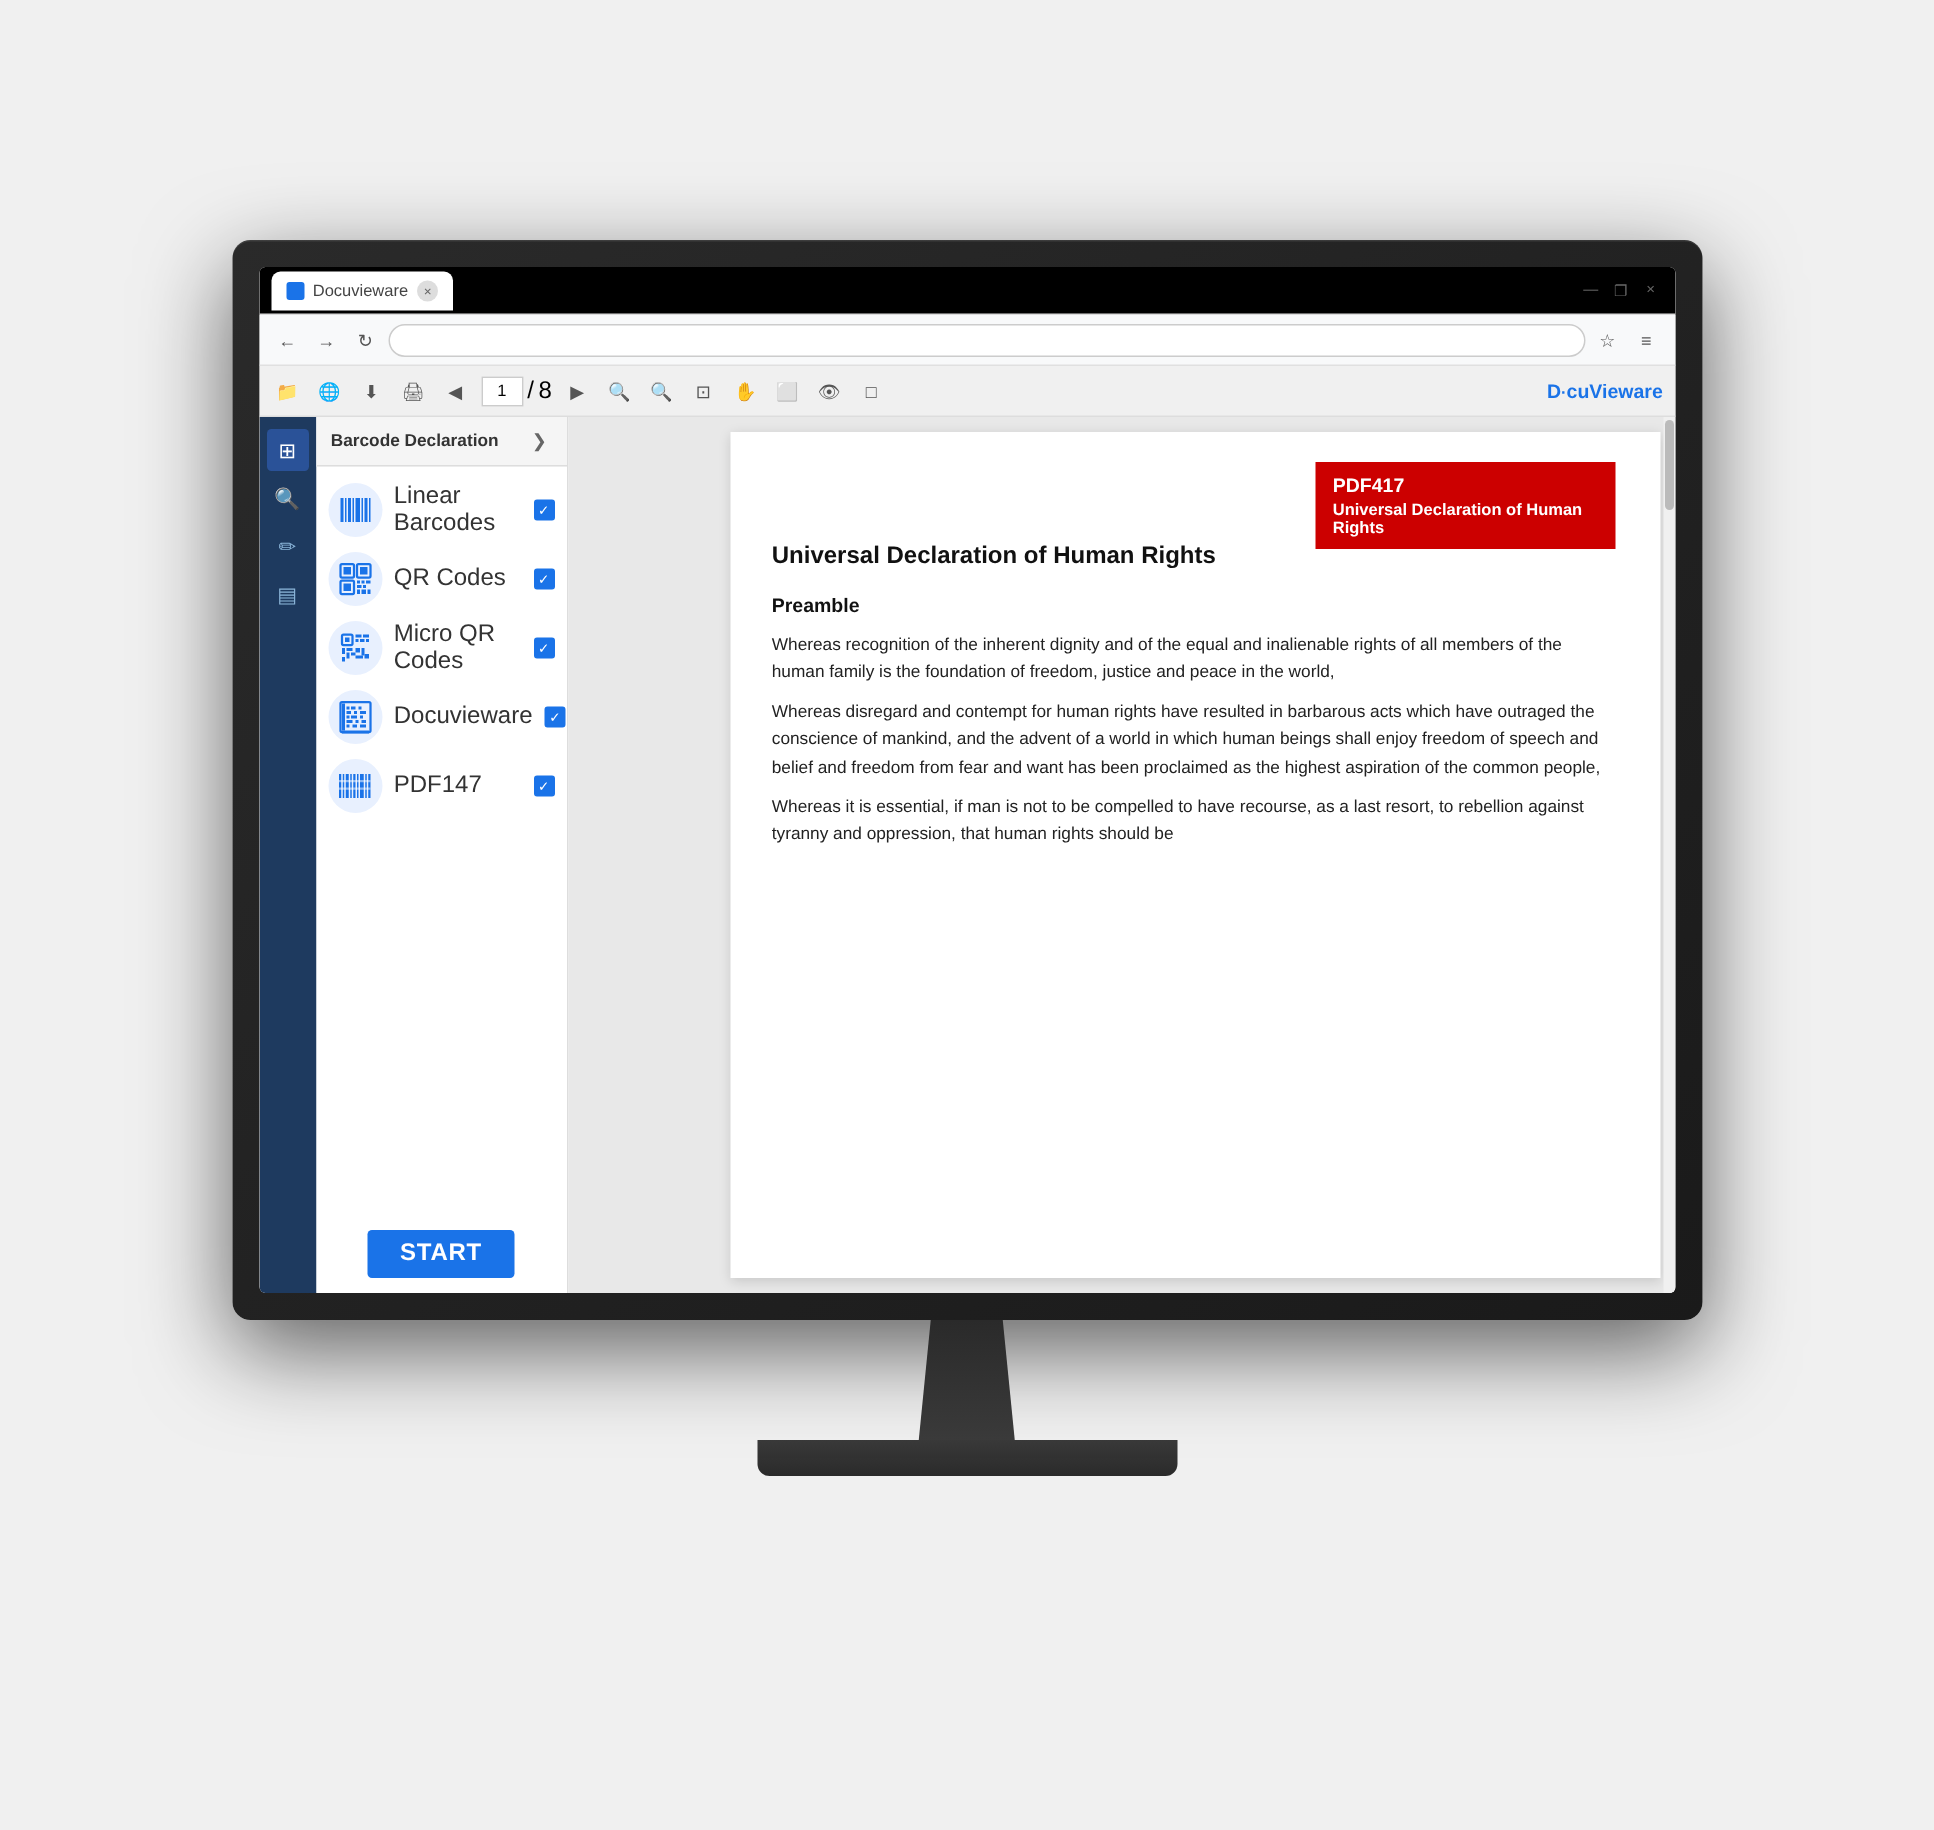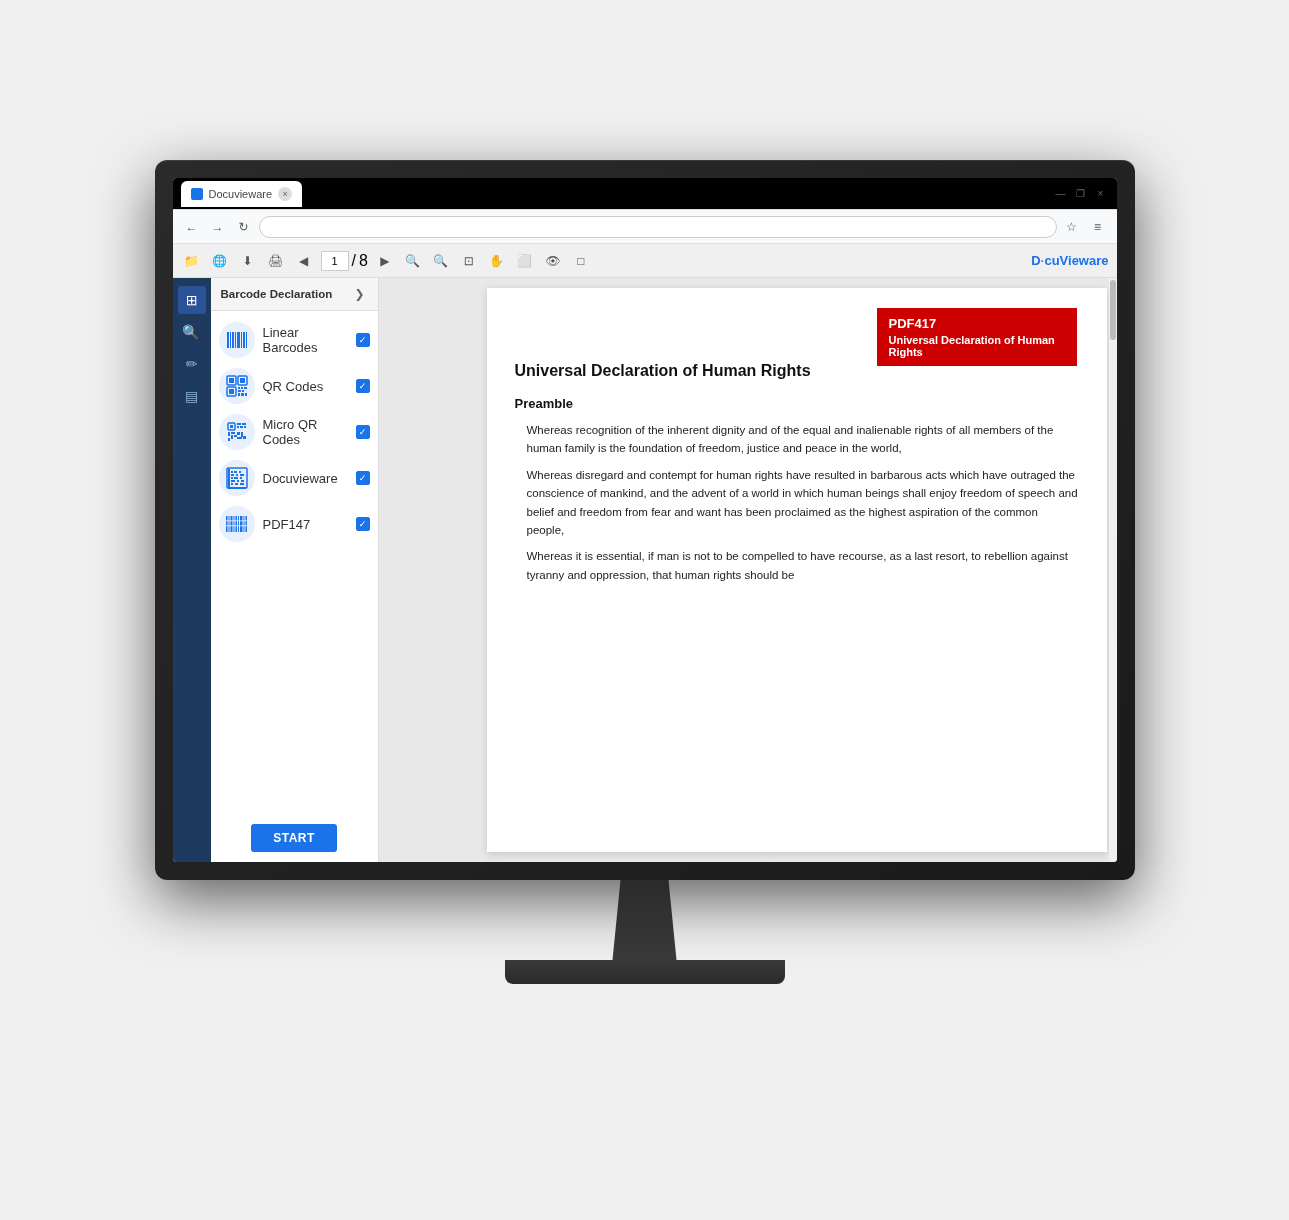--- a/index.html
+++ b/index.html
@@ -278,21 +278,21 @@
       flex-shrink: 0;
       overflow: hidden;
     }
 
     .barcode-icon svg {
       width: 24px;
       height: 24px;
     }
 
     .barcode-label {
-      font-size: 13px;
+      font-size: 16px;
       color: #333;
       flex: 1;
     }
 
     .barcode-check {
       width: 14px;
       height: 14px;
       border: 1.5px solid #1a73e8;
       border-radius: 2px;
       display: flex;
@@ -311,21 +311,21 @@
       padding: 10px;
       display: flex;
       justify-content: center;
     }
 
     .start-btn {
       background: #1a73e8;
       color: #fff;
       border: none;
       padding: 7px 22px;
-      font-size: 12px;
+      font-size: 16px;
       font-weight: bold;
       border-radius: 3px;
       cursor: pointer;
       letter-spacing: 0.5px;
     }
 
     
     .doc-content {
       flex: 1;
       background: #e8e8e8;
@@ -381,21 +381,20 @@
       font-weight: bold;
       color: #111;
       margin-bottom: 10px;
     }
 
     .doc-text {
       font-size: 11.5px;
       color: #222;
       line-height: 1.6;
       margin-bottom: 8px;
-      margin-left: 12px;
     }
 
     
     .doc-scrollbar {
       position: absolute;
       right: 0;
       top: 0;
       bottom: 0;
       width: 8px;
       background: #f0f0f0;

